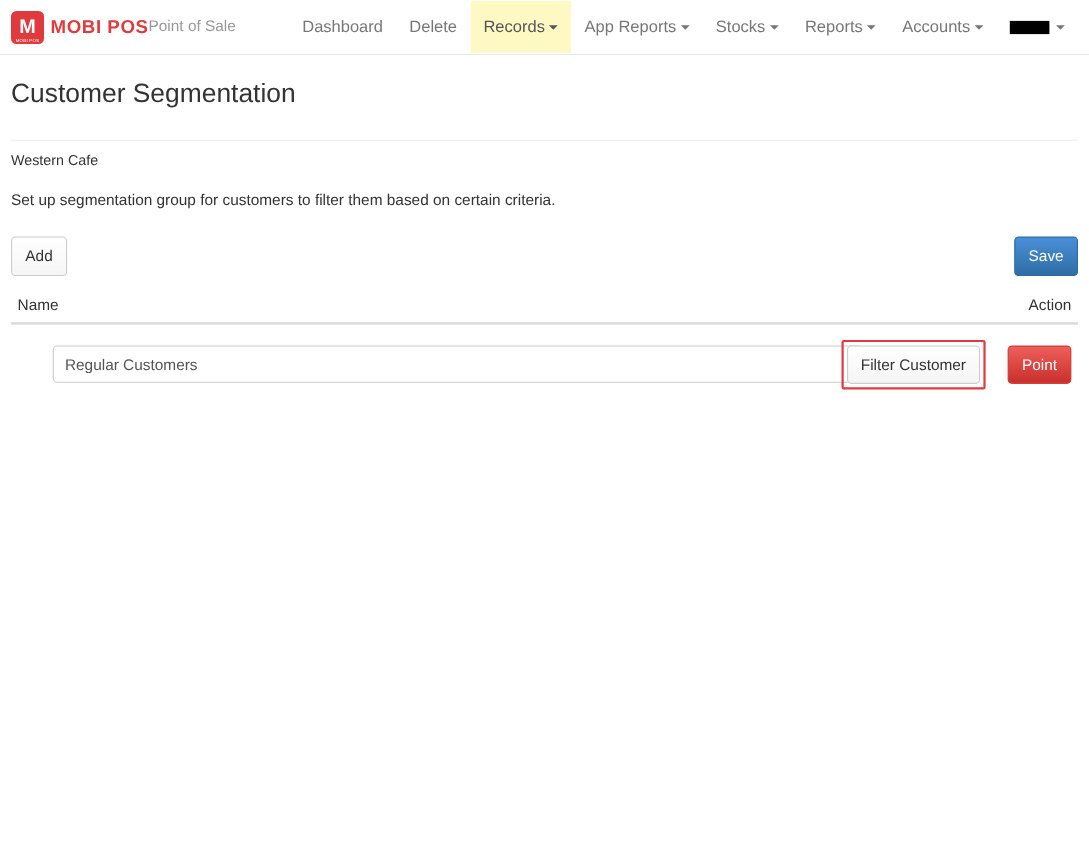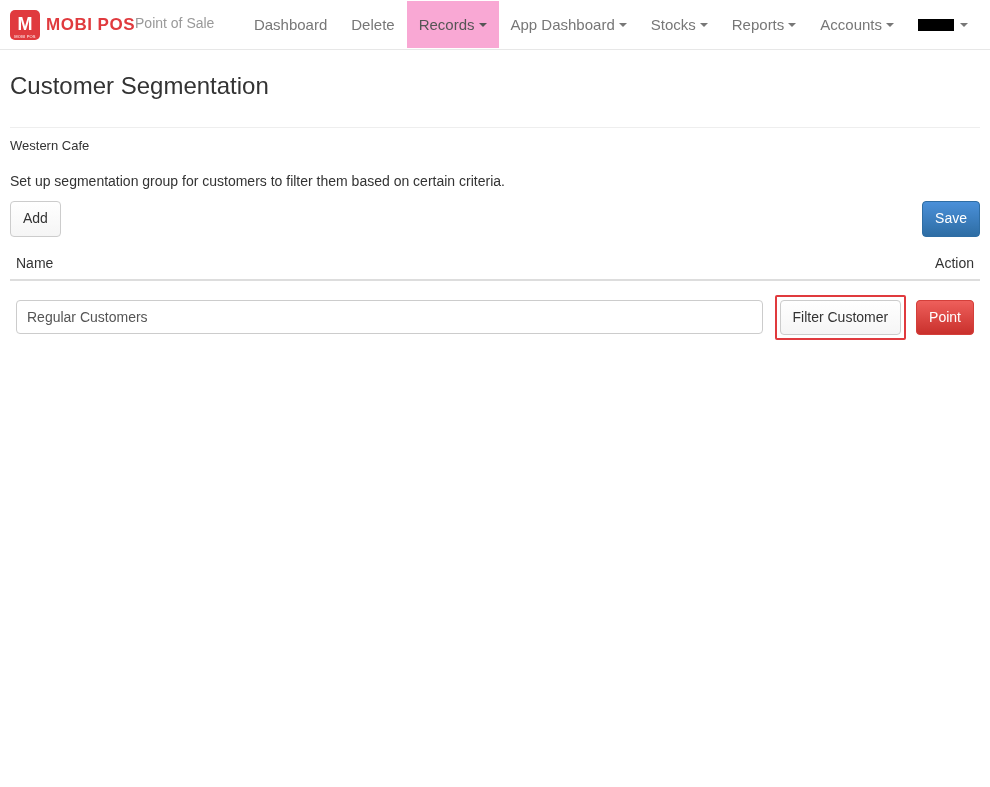--- a/index.html
+++ b/index.html
@@ -64,21 +64,21 @@
     }
     .nav-item {
       padding: 15px 12px;
       color: #777;
       font-size: 15px;
       cursor: pointer;
       display: flex;
       align-items: center;
     }
     .nav-item.active {
-      background: #f9a8d4;
+      background: #fef9c3;
       color: #555;
     }
     .caret {
       display: inline-block;
       width: 0;
       height: 0;
       margin-left: 4px;
       vertical-align: middle;
       border-top: 4px solid #777;
       border-right: 4px solid transparent;
@@ -102,21 +102,21 @@
       border-bottom: 1px solid #eee;
     }
     .branch-name {
       font-size: 13px;
       color: #333;
       padding: 10px 0 20px;
     }
     .description {
       font-size: 14px;
       color: #333;
-      margin-bottom: 12px;
+      margin-bottom: 26px;
     }
     .actions-row {
       display: flex;
       justify-content: space-between;
       margin-bottom: 10px;
     }
     .btn {
       display: inline-block;
       padding: 7px 12px;
       font-size: 14px;
@@ -162,31 +162,32 @@
       vertical-align: middle;
     }
     .seg-input {
       width: 100%;
       padding: 8px 10px;
       border: 1px solid #ccc;
       border-radius: 4px;
       font-size: 14px;
       color: #555;
       background: #fff;
+      margin-left: 32px;
     }
     .action-cell {
       text-align: right;
       white-space: nowrap;
     }
     .filter-highlight {
       border: 2px solid #e03a3e;
       padding: 3px;
       display: inline-block;
       border-radius: 2px;
-      margin-right: 6px;
+      margin-right: 16px;
     }
   </style>
 </head>
 <body>
 
 <div class="navbar">
   <div class="navbar-brand">
     <div class="brand-logo">M</div>
     <div class="brand-text-wrap">
       <span class="brand-text1">MOBI POS</span>
@@ -194,21 +195,21 @@
     </div>
   </div>
   <ul class="nav">
     <li class="nav-item">Dashboard</li>
     <li class="nav-item">Delete</li>
     <li class="nav-item active">
       <span>Records</span>
       <span class="caret"></span>
     </li>
     <li class="nav-item">
-      <span>App Dashboard</span>
+      <span>App Reports</span>
       <span class="caret"></span>
     </li>
     <li class="nav-item">
       <span>Stocks</span>
       <span class="caret"></span>
     </li>
     <li class="nav-item">
       <span>Reports</span>
       <span class="caret"></span>
     </li>

